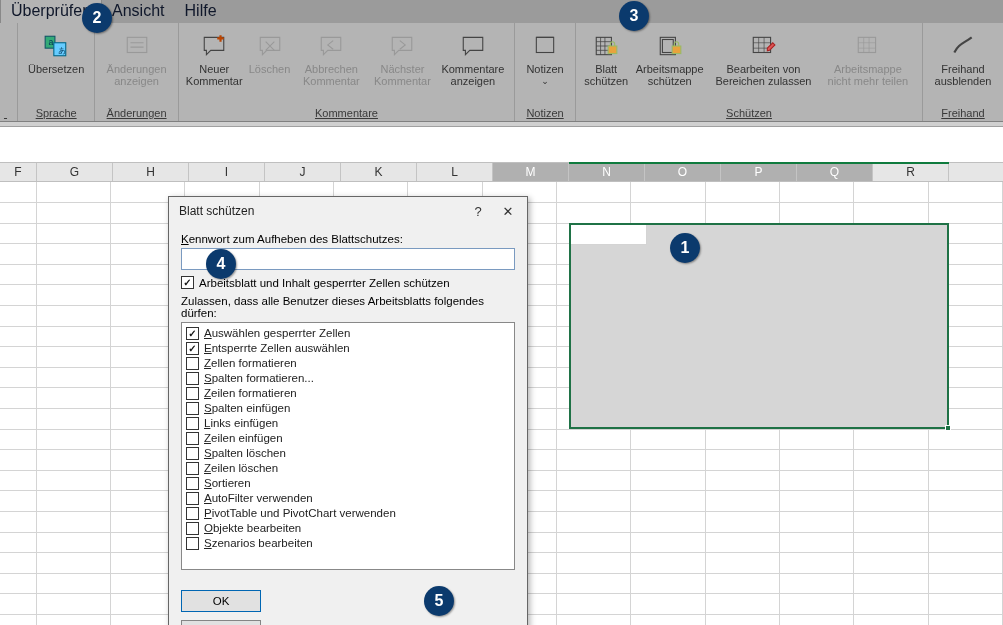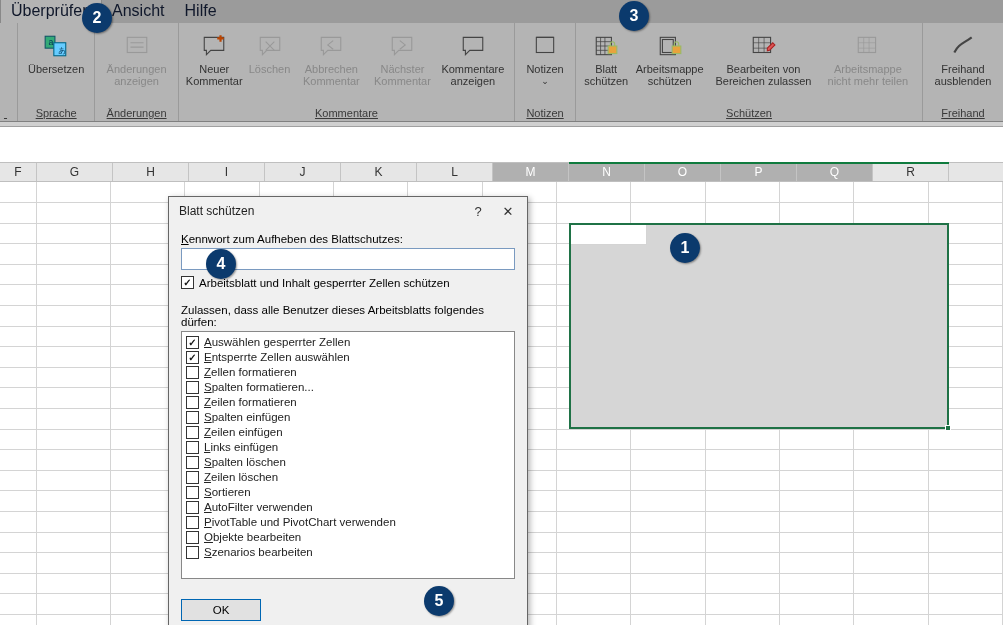--- a/index.html
+++ b/index.html
@@ -41,21 +41,21 @@
   .selection .handle { position:absolute; right:-4px; bottom:-4px; width:6px; height:6px; background:#1f7246; border:1px solid #fff;}
 
   
   .dialog { position:absolute; left:168px; top:196px; width:360px; background:#f0f0f0; border:1px solid #666; box-shadow:2px 2px 6px rgba(0,0,0,.3); font-size:11.5px; }
   .dlg-title { display:flex; align-items:center; height:28px; padding:0 4px 0 10px; color:#222; }
   .dlg-title .t { flex:1; font-size:12px; }
   .dlg-title .wbtn { width:30px; text-align:center; font-size:13px; color:#333; padding:3px 0;}
   .dlg-body { padding:6px 12px 10px; }
   .dlg-label { margin:2px 0 3px; }
   .dlg-input { width:100%; height:22px; border:1px solid #7a9ac0; background:#fff; padding:2px 4px; font-size:12px;}
-  .chkline { display:flex; align-items:center; gap:5px; margin:6px 0 15px;}
+  .chkline { display:flex; align-items:center; gap:5px; margin:6px 0 6px;}
   .chk { width:13px; height:13px; border:1px solid #333; background:#fff; display:inline-flex; align-items:center; justify-content:center; font-size:10px; line-height:1;}
   .chk.checked::after { content:"✓"; color:#111; font-weight:bold; }
   .permlist { border:1px solid #888; background:#fff; height:248px; overflow:auto; padding:3px 4px; margin-top:2px;}
   .permlist .row { display:flex; align-items:flex-start; gap:5px; padding:1px 0; color:#222;}
   .dlg-buttons { display:flex; justify-content:flex-end; gap:8px; padding:10px 12px 12px;flex-direction:column; }
   .dlg-buttons button { width:80px; height:22px; font-size:11.5px; background:#e1e1e1; border:1px solid #858585;}
   .dlg-buttons button.primary { border:1.5px solid #0066b3; }
 
   u { text-decoration: underline; }
 
@@ -657,25 +657,25 @@
         <div class="row">
           <span class="chk"></span>
           <span><u>Z</u>eilen formatieren</span>
         </div>
         <div class="row">
           <span class="chk"></span>
           <span><u>S</u>palten einfügen</span>
         </div>
         <div class="row">
           <span class="chk"></span>
+          <span><u>L</u>inks einfügen</span>
+        </div>
+        <div class="row">
+          <span class="chk"></span>
           <span><u>Z</u>eilen einfügen</span>
-        </div>
-        <div class="row">
-          <span class="chk"></span>
-          <span><u>L</u>inks einfügen</span>
         </div>
         <div class="row">
           <span class="chk"></span>
           <span><u>S</u>palten löschen</span>
         </div>
         <div class="row">
           <span class="chk"></span>
           <span><u>Z</u>eilen löschen</span>
         </div>
         <div class="row">

